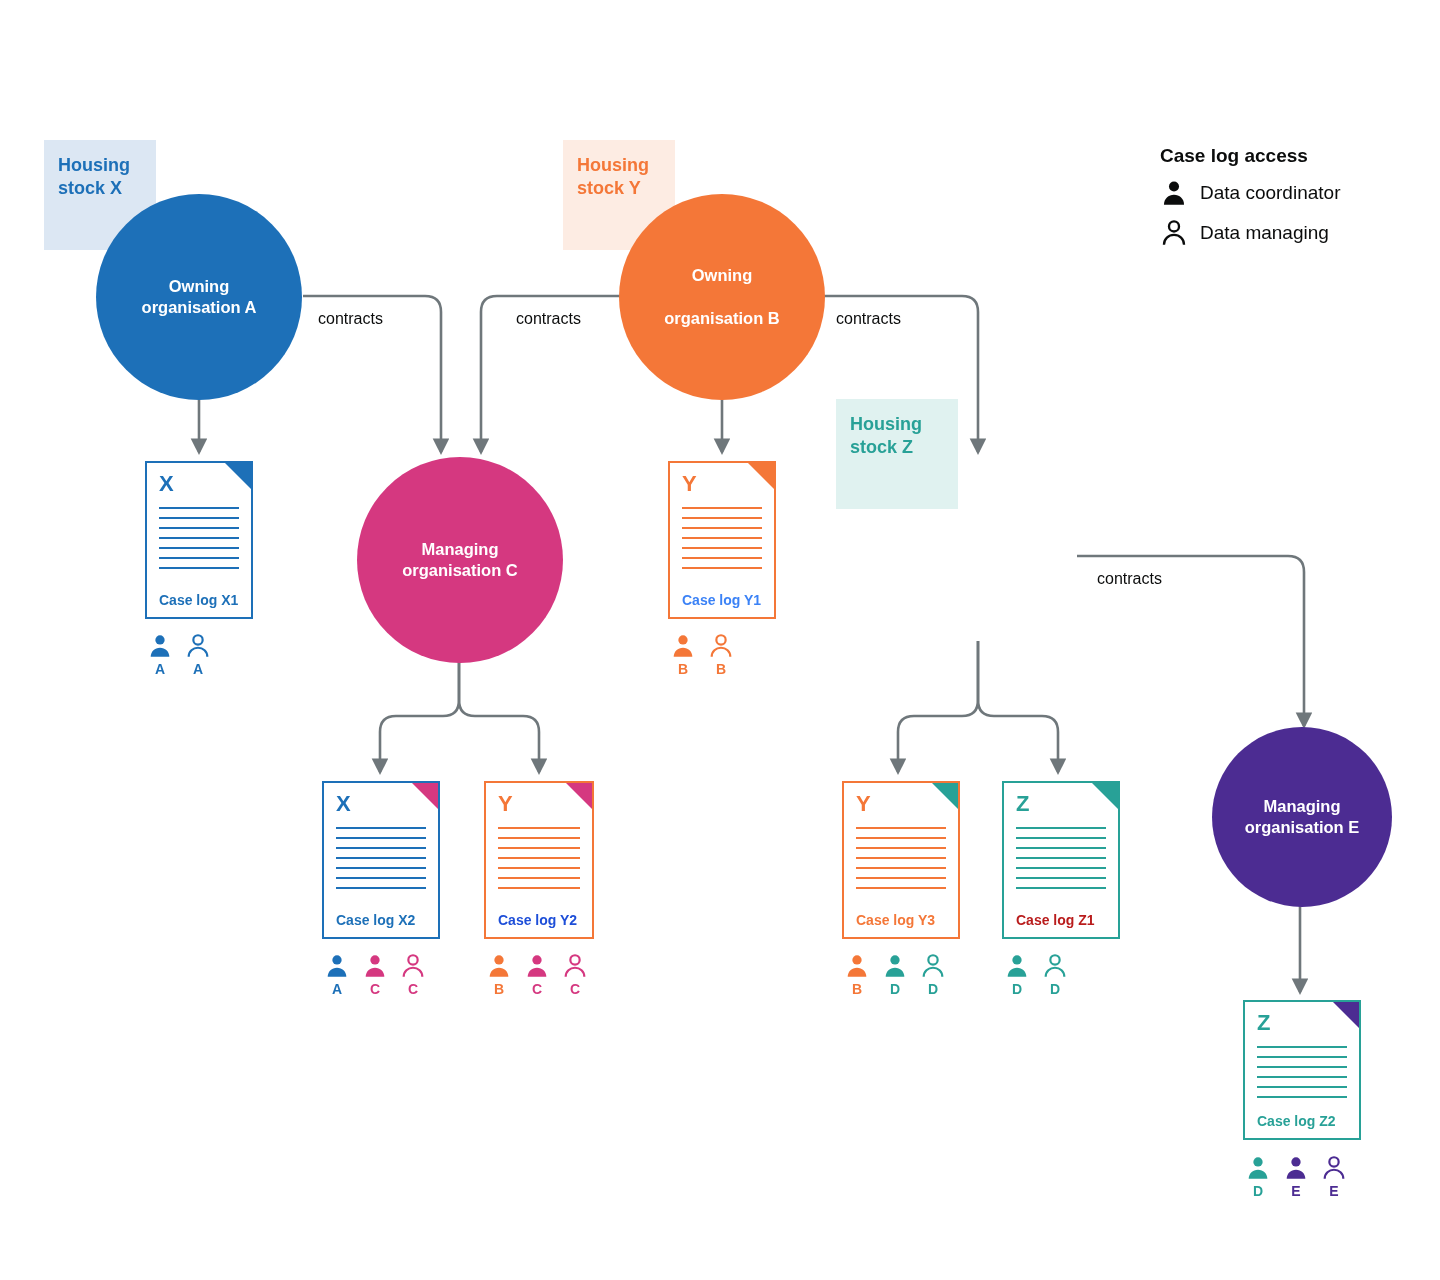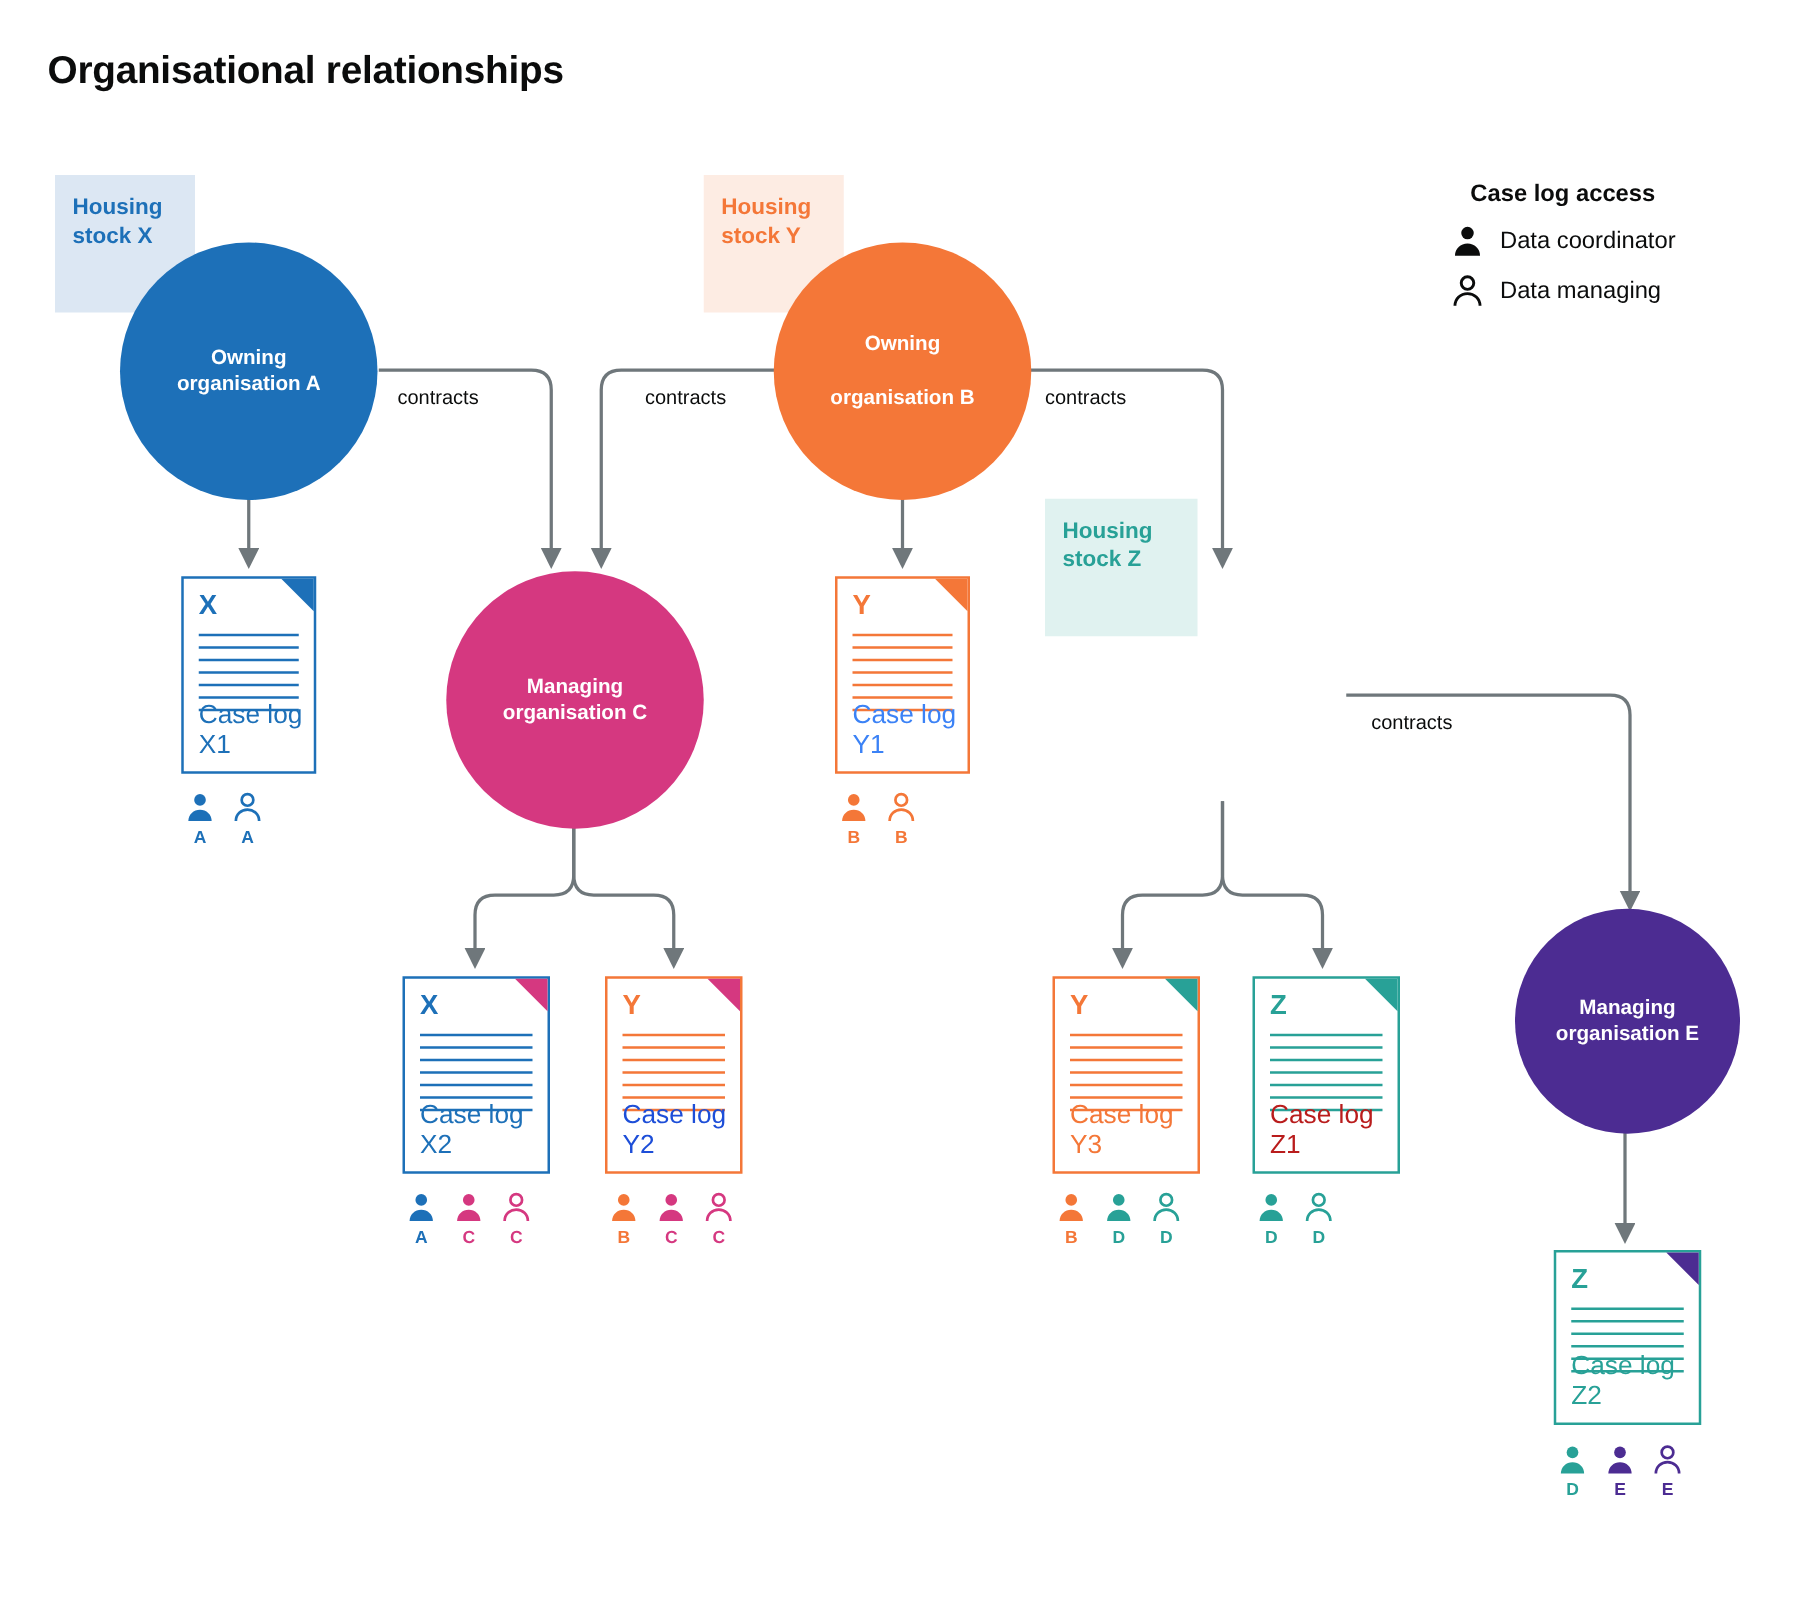--- a/index.html
+++ b/index.html
@@ -90,43 +90,42 @@
   }
   .doc .lines i {
     display: block;
     height: 2px;
     margin-bottom: 8px;
   }
   .doc .doc-caption {
     position: absolute;
     left: 12px;
     bottom: 9px;
-    font-size: 21px;
-    font-weight: normal;
+    font-size: 14px;
+    font-weight: bold;
   }
   .people {
     position: absolute;
     display: flex;
     gap: 8px;
   }
   .person {
     width: 30px;
     text-align: center;
   }
   .person svg { display: block; margin: 0 auto; }
   .person .plabel {
     font-size: 14px;
     font-weight: bold;
     margin-top: 2px;
   }
   .legend {
     position: absolute;
     left: 1160px;
     top: 145px;
-    text-align: center;
   }
   .legend .legend-title {
     font-size: 19px;
     font-weight: bold;
     color: #0b0c0c;
     margin-bottom: 12px;
   }
   .legend .legend-row {
     display: flex;
     align-items: center;
@@ -136,21 +135,20 @@
   .legend .legend-row span.txt {
     font-size: 19px;
     color: #0b0c0c;
   }
 </style>
 </head>
 <body>
 
 <div id="stage">
 
-  <div class="title">Organisational relationships</div>
 
   <svg id="wires" viewBox="0 0 1440 1280">
     <defs>
       <marker id="arrow" markerWidth="9" markerHeight="9" refX="5.2" refY="3.2" orient="auto">
         <path d="M0,0 L6.4,3.2 L0,6.4 z" fill="#6f777b"></path>
       </marker>
     </defs>
     <g fill="none" stroke="#6f777b" stroke-width="2.6" marker-end="url(#arrow)">
 
       <path d="M199,392 L199,452"></path>

